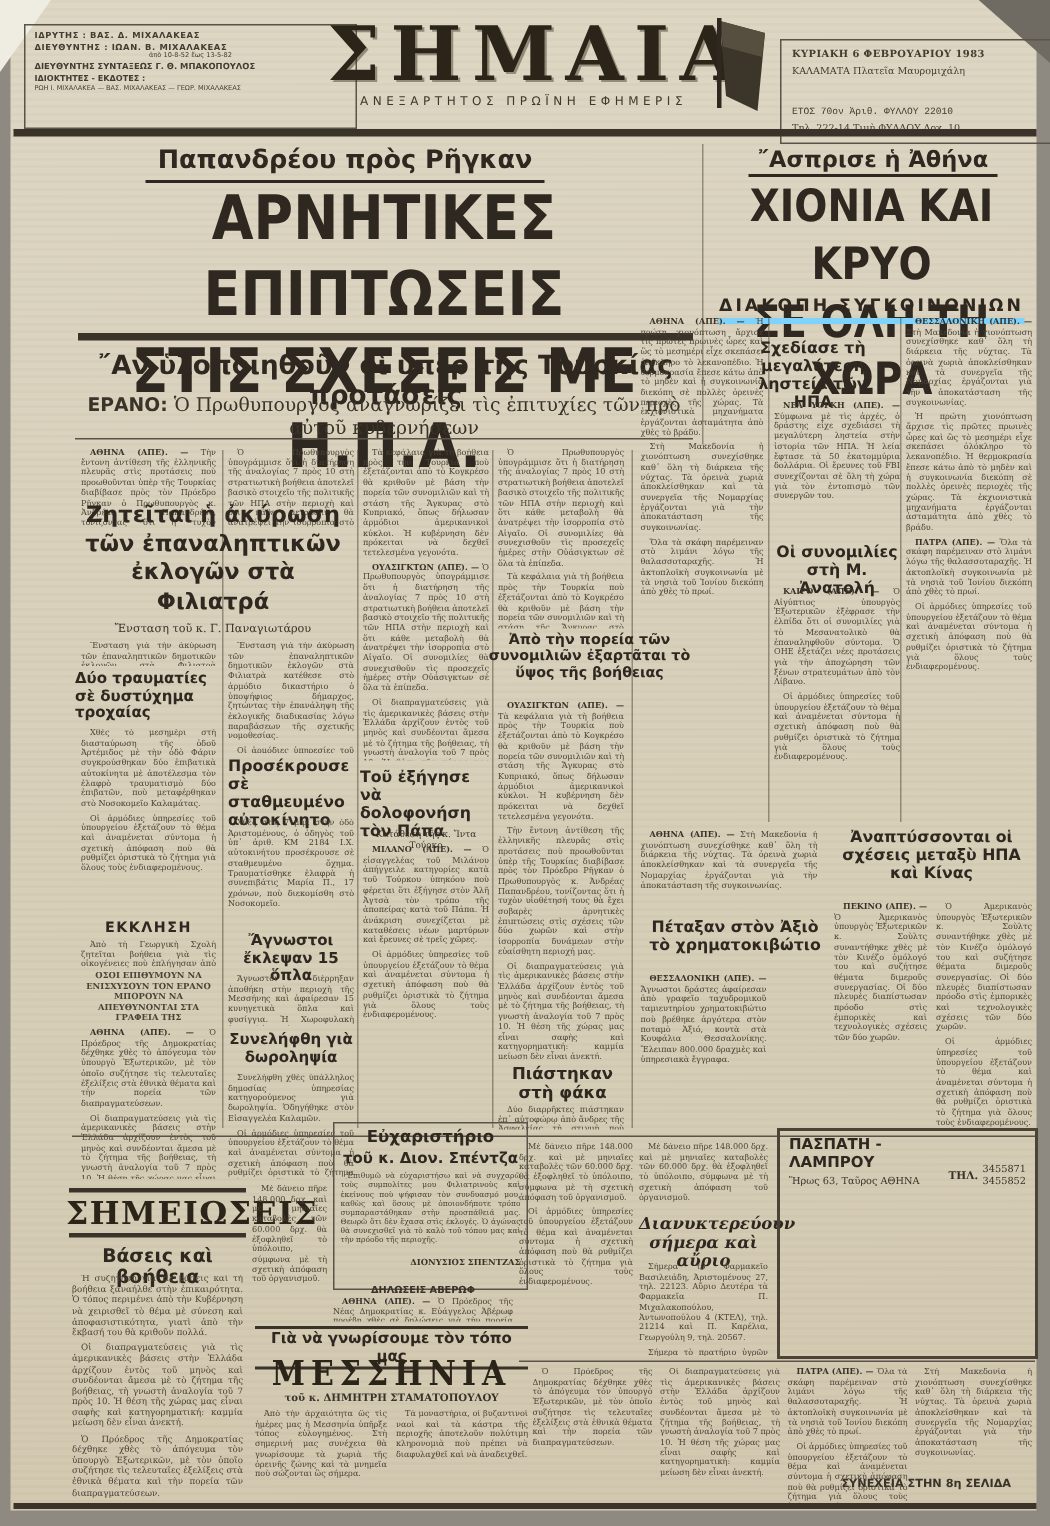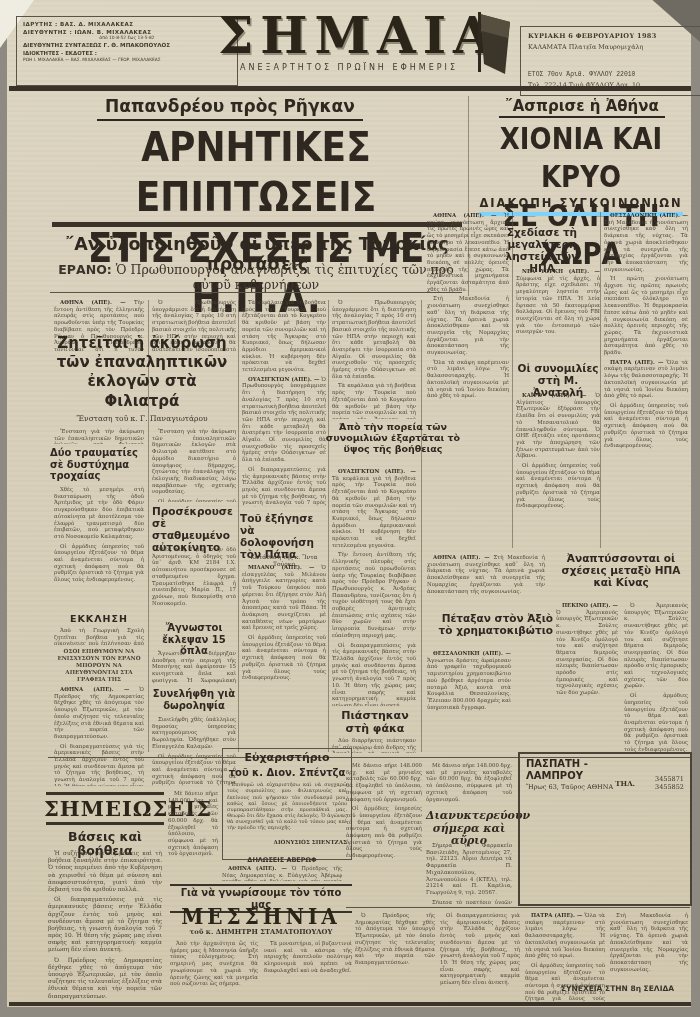--- a/index.html
+++ b/index.html
@@ -189,21 +189,21 @@
   <p><span>Ἡ πρώτη χιονόπτωση ἄρχισε τὶς πρῶτες πρωινὲς ὧρες καὶ ὣς τὸ μεσημέρι εἶχε σκεπάσει ὁλόκληρο τὸ λεκανοπέδιο. Ἡ θερμοκρασία ἔπεσε κάτω ἀπὸ τὸ μηδὲν καὶ ἡ συγκοινωνία διεκόπη σὲ πολλὲς ὁρεινὲς περιοχὲς τῆς χώρας. Τὰ ἐκχιονιστικὰ μηχανήματα ἐργάζονται ἀσταμάτητα ἀπὸ χθὲς τὸ βράδυ.</span></p>
   <p><span class="dl">ΠΑΤΡΑ (ΑΠΕ). —</span> <span>Ὅλα τὰ σκάφη παρέμειναν στὸ λιμάνι λόγω τῆς θαλασσοταραχῆς. Ἡ ἀκτοπλοϊκὴ συγκοινωνία μὲ τὰ νησιὰ τοῦ Ἰονίου διεκόπη ἀπὸ χθὲς τὸ πρωί.</span></p>
   <p><span>Οἱ ἁρμόδιες ὑπηρεσίες τοῦ ὑπουργείου ἐξετάζουν τὸ θέμα καὶ ἀναμένεται σύντομα ἡ σχετικὴ ἀπόφαση ποὺ θὰ ρυθμίζει ὁριστικὰ τὸ ζήτημα γιὰ ὅλους τοὺς ἐνδιαφερομένους.</span></p>
 </div>
 
 <div class="abs tiny" style="left:427px;top:554px;width:118px;height:54px;">
   <p><span class="dl">ΑΘΗΝΑ (ΑΠΕ). —</span> <span>Στὴ Μακεδονία ἡ χιονόπτωση συνεχίσθηκε καθ᾿ ὅλη τὴ διάρκεια τῆς νύχτας. Τὰ ὀρεινὰ χωριὰ ἀποκλείσθηκαν καὶ τὰ συνεργεῖα τῆς Νομαρχίας ἐργάζονται γιὰ τὴν ἀποκατάσταση τῆς συγκοινωνίας.</span></p>
 </div>
 <div class="abs bh" style="left:552px;top:552px;width:138px;font-size:10.5px;">Ἀναπτύσσονται οἱ σχέσεις μεταξὺ ΗΠΑ καὶ Κίνας</div>
 
-<div class="abs bh" style="left:427px;top:612px;width:126px;font-size:10.5px;text-align:right;">Πέταξαν στὸν Ἀξιὸ τὸ χρηματοκιβώτιο</div>
+<div class="abs bh" style="left:427px;top:612px;width:126px;font-size:10.5px;text-align:center;">Πέταξαν στὸν Ἀξιὸ τὸ χρηματοκιβώτιο</div>
 <div class="abs tiny" style="left:427px;top:650px;width:84px;height:106px;">
   <p><span class="dl">ΘΕΣΣΑΛΟΝΙΚΗ (ΑΠΕ). —</span> <span>Ἄγνωστοι δράστες ἀφαίρεσαν ἀπὸ γραφεῖο ταχυδρομικοῦ ταμιευτηρίου χρηματοκιβώτιο ποὺ βρέθηκε ἀργότερα στὸν ποταμὸ Ἀξιό, κοντὰ στὰ Κουφάλια Θεσσαλονίκης. Ἔλειπαν 800.000 δραχμὲς καὶ ὑπηρεσιακὰ ἔγγραφα.</span></p>
 </div>
 <div class="abs tiny" style="left:556px;top:602px;width:62px;height:154px;">
   <p><span class="dl">ΠΕΚΙΝΟ (ΑΠΕ). —</span> <span>Ὁ Ἀμερικανὸς ὑπουργὸς Ἐξωτερικῶν κ. Σοὺλτς συναντήθηκε χθὲς μὲ τὸν Κινέζο ὁμόλογό του καὶ συζήτησε θέματα διμεροῦς συνεργασίας. Οἱ δύο πλευρὲς διαπίστωσαν πρόοδο στὶς ἐμπορικὲς καὶ τεχνολογικὲς σχέσεις τῶν δύο χωρῶν.</span></p>
 </div>
 <div class="abs tiny" style="left:624px;top:602px;width:64px;height:154px;">
   <p><span>Ὁ Ἀμερικανὸς ὑπουργὸς Ἐξωτερικῶν κ. Σοὺλτς συναντήθηκε χθὲς μὲ τὸν Κινέζο ὁμόλογό του καὶ συζήτησε θέματα διμεροῦς συνεργασίας. Οἱ δύο πλευρὲς διαπίστωσαν πρόοδο στὶς ἐμπορικὲς καὶ τεχνολογικὲς σχέσεις τῶν δύο χωρῶν.</span></p>
   <p><span>Οἱ ἁρμόδιες ὑπηρεσίες τοῦ ὑπουργείου ἐξετάζουν τὸ θέμα καὶ ἀναμένεται σύντομα ἡ σχετικὴ ἀπόφαση ποὺ θὰ ρυθμίζει ὁριστικὰ τὸ ζήτημα γιὰ ὅλους τοὺς ἐνδιαφερομένους.</span></p>
 </div>
@@ -250,21 +250,21 @@
   <p><span>Σήμερα τὸ Φαρμακεῖο Βασιλειάδη, Ἀριστομένους 27, τηλ. 22123. Αὔριο Δευτέρα τὰ Φαρμακεῖα Π. Μιχαλακοπούλου, Ἀντωνοπούλου 4 (ΚΤΕΛ), τηλ. 21214 καὶ Π. Καρέλια, Γεωργούλη 9, τηλ. 20567.</span></p>
   <p><span>Σήμερα τὸ πρατήριο ὑγρῶν καυσίμων Ἀφῶν Ἠλιοπούλου, Ἀρτέμιδος 88, καὶ αὔριο Δευτέρα τὸ πρατήριο Λεωνίδα Λυμπεροπούλου, ὁδὸς Νέδοντος.</span></p>
 </div>
 
 <div class="abs" style="left:518px;top:752px;width:174px;height:154px;border:2px solid #4a4336;padding:4px 6px;box-sizing:border-box;">
   <div style="display:flex;justify-content:space-between;align-items:flex-end;">
     <div>
       <div class="bh" style="font-size:10px;text-align:left;">ΠΑΣΠΑΤΗ - ΛΑΜΠΡΟΥ</div>
       <div style="font-size:6.5px;color:#3a332a;margin-top:2px;">Ἥρως 63, Ταῦρος ΑΘΗΝΑ</div>
     </div>
-    <div style="display:flex;align-items:center;gap:20px;">
+    <div style="display:flex;align-items:center;gap:3px;">
       <span style="font-size:7px;font-weight:bold;color:#3a332a;">ΤΗΛ.</span>
       <span style="font-size:6.5px;color:#3a332a;">
         <div>3455871</div>
         <div>3455852</div>
       </span>
     </div>
   </div>
 </div>
 
 <div class="abs" style="left:170px;top:884px;width:182px;border-top:2px solid #3a332a;border-bottom:2px solid #3a332a;padding:1px 0;">

